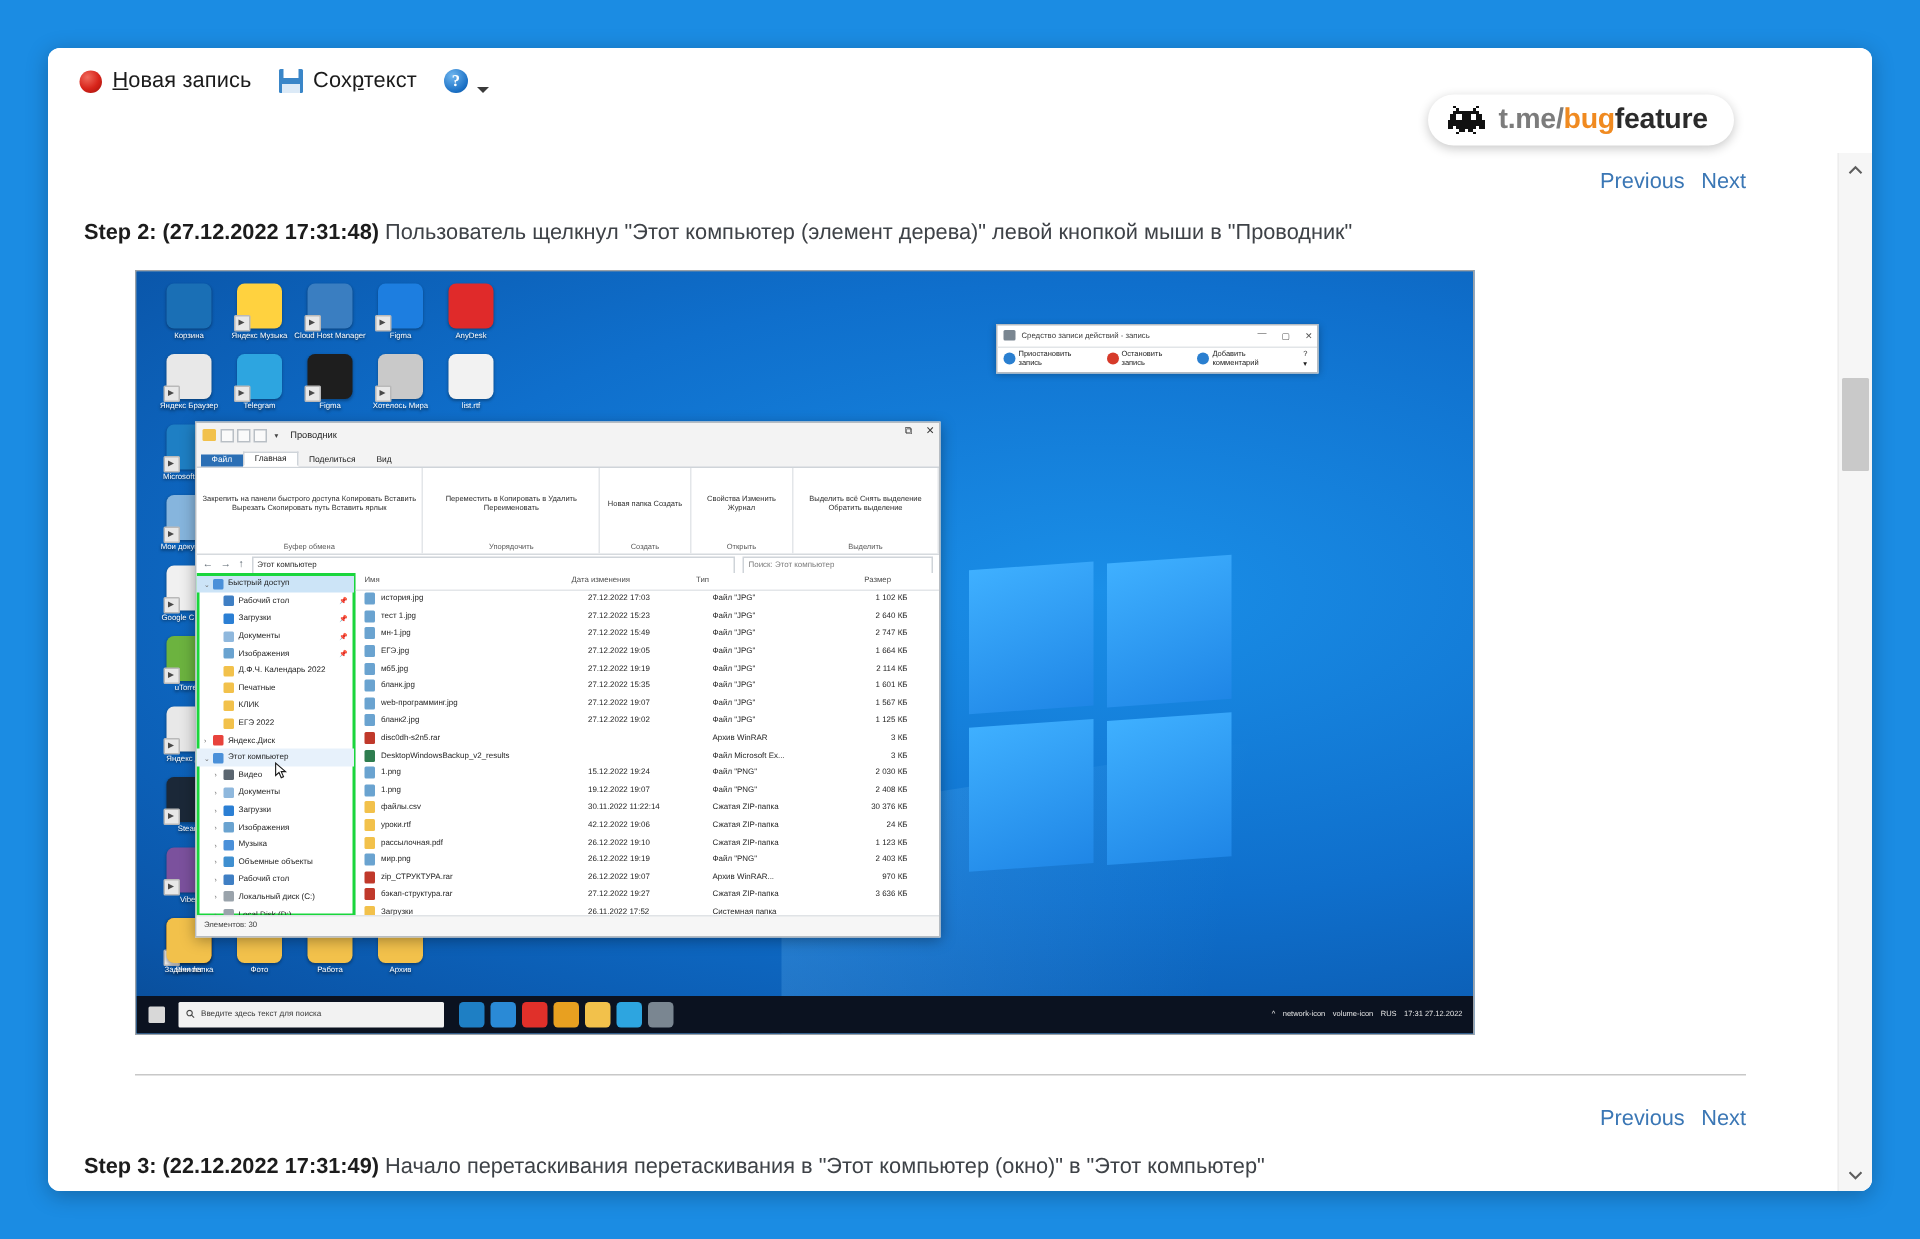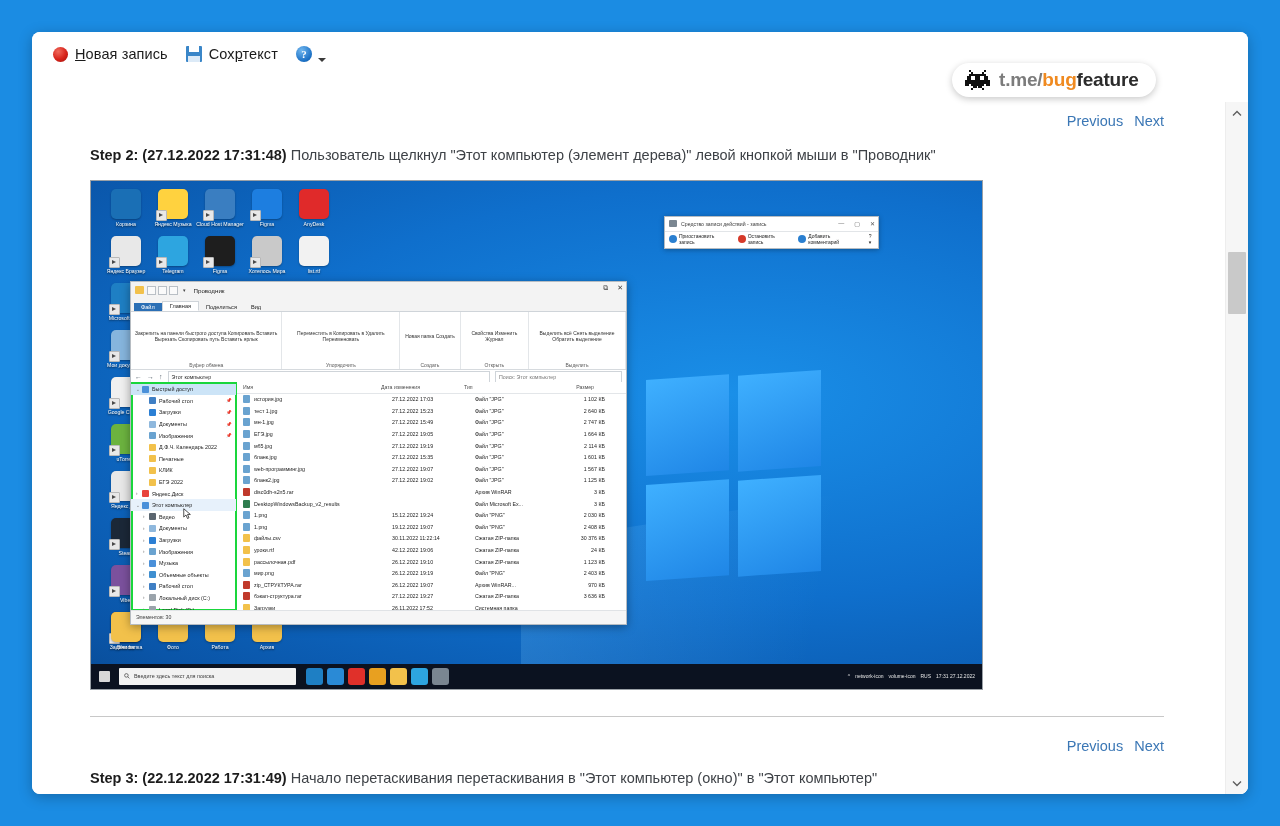--- a/index.html
+++ b/index.html
@@ -68,21 +68,21 @@
   #doc{
     position:absolute;left:0;top:0;right:22px;bottom:0;
     padding:0 0 0 0;overflow:hidden;
   }
   .navlinks{
     text-align:right;padding-right:62px;font-size:14.5px;color:#3b77b5;
     line-height:1;
   }
   .navlinks a{color:#3b77b5;text-decoration:none;cursor:pointer;}
   .step-line{
-    padding:0 62px 0 58px;font-size:14.5px;color:#3e4247;line-height:22px;
+    padding:0 62px 0 24px;font-size:14.5px;color:#3e4247;line-height:22px;
   }
   .step-line b{color:#1c1c1c;font-weight:bold;}
   hr.sep{
     border:none;border-top:1px solid #c8c8c8;margin:0 62px 0 58px;
   }
   
   #watermark{
     position:absolute;left:952px;top:63px;height:34px;
     background:#ffffff;border-radius:17px;
     display:flex;align-items:center;padding:0 17px 0 13px;

